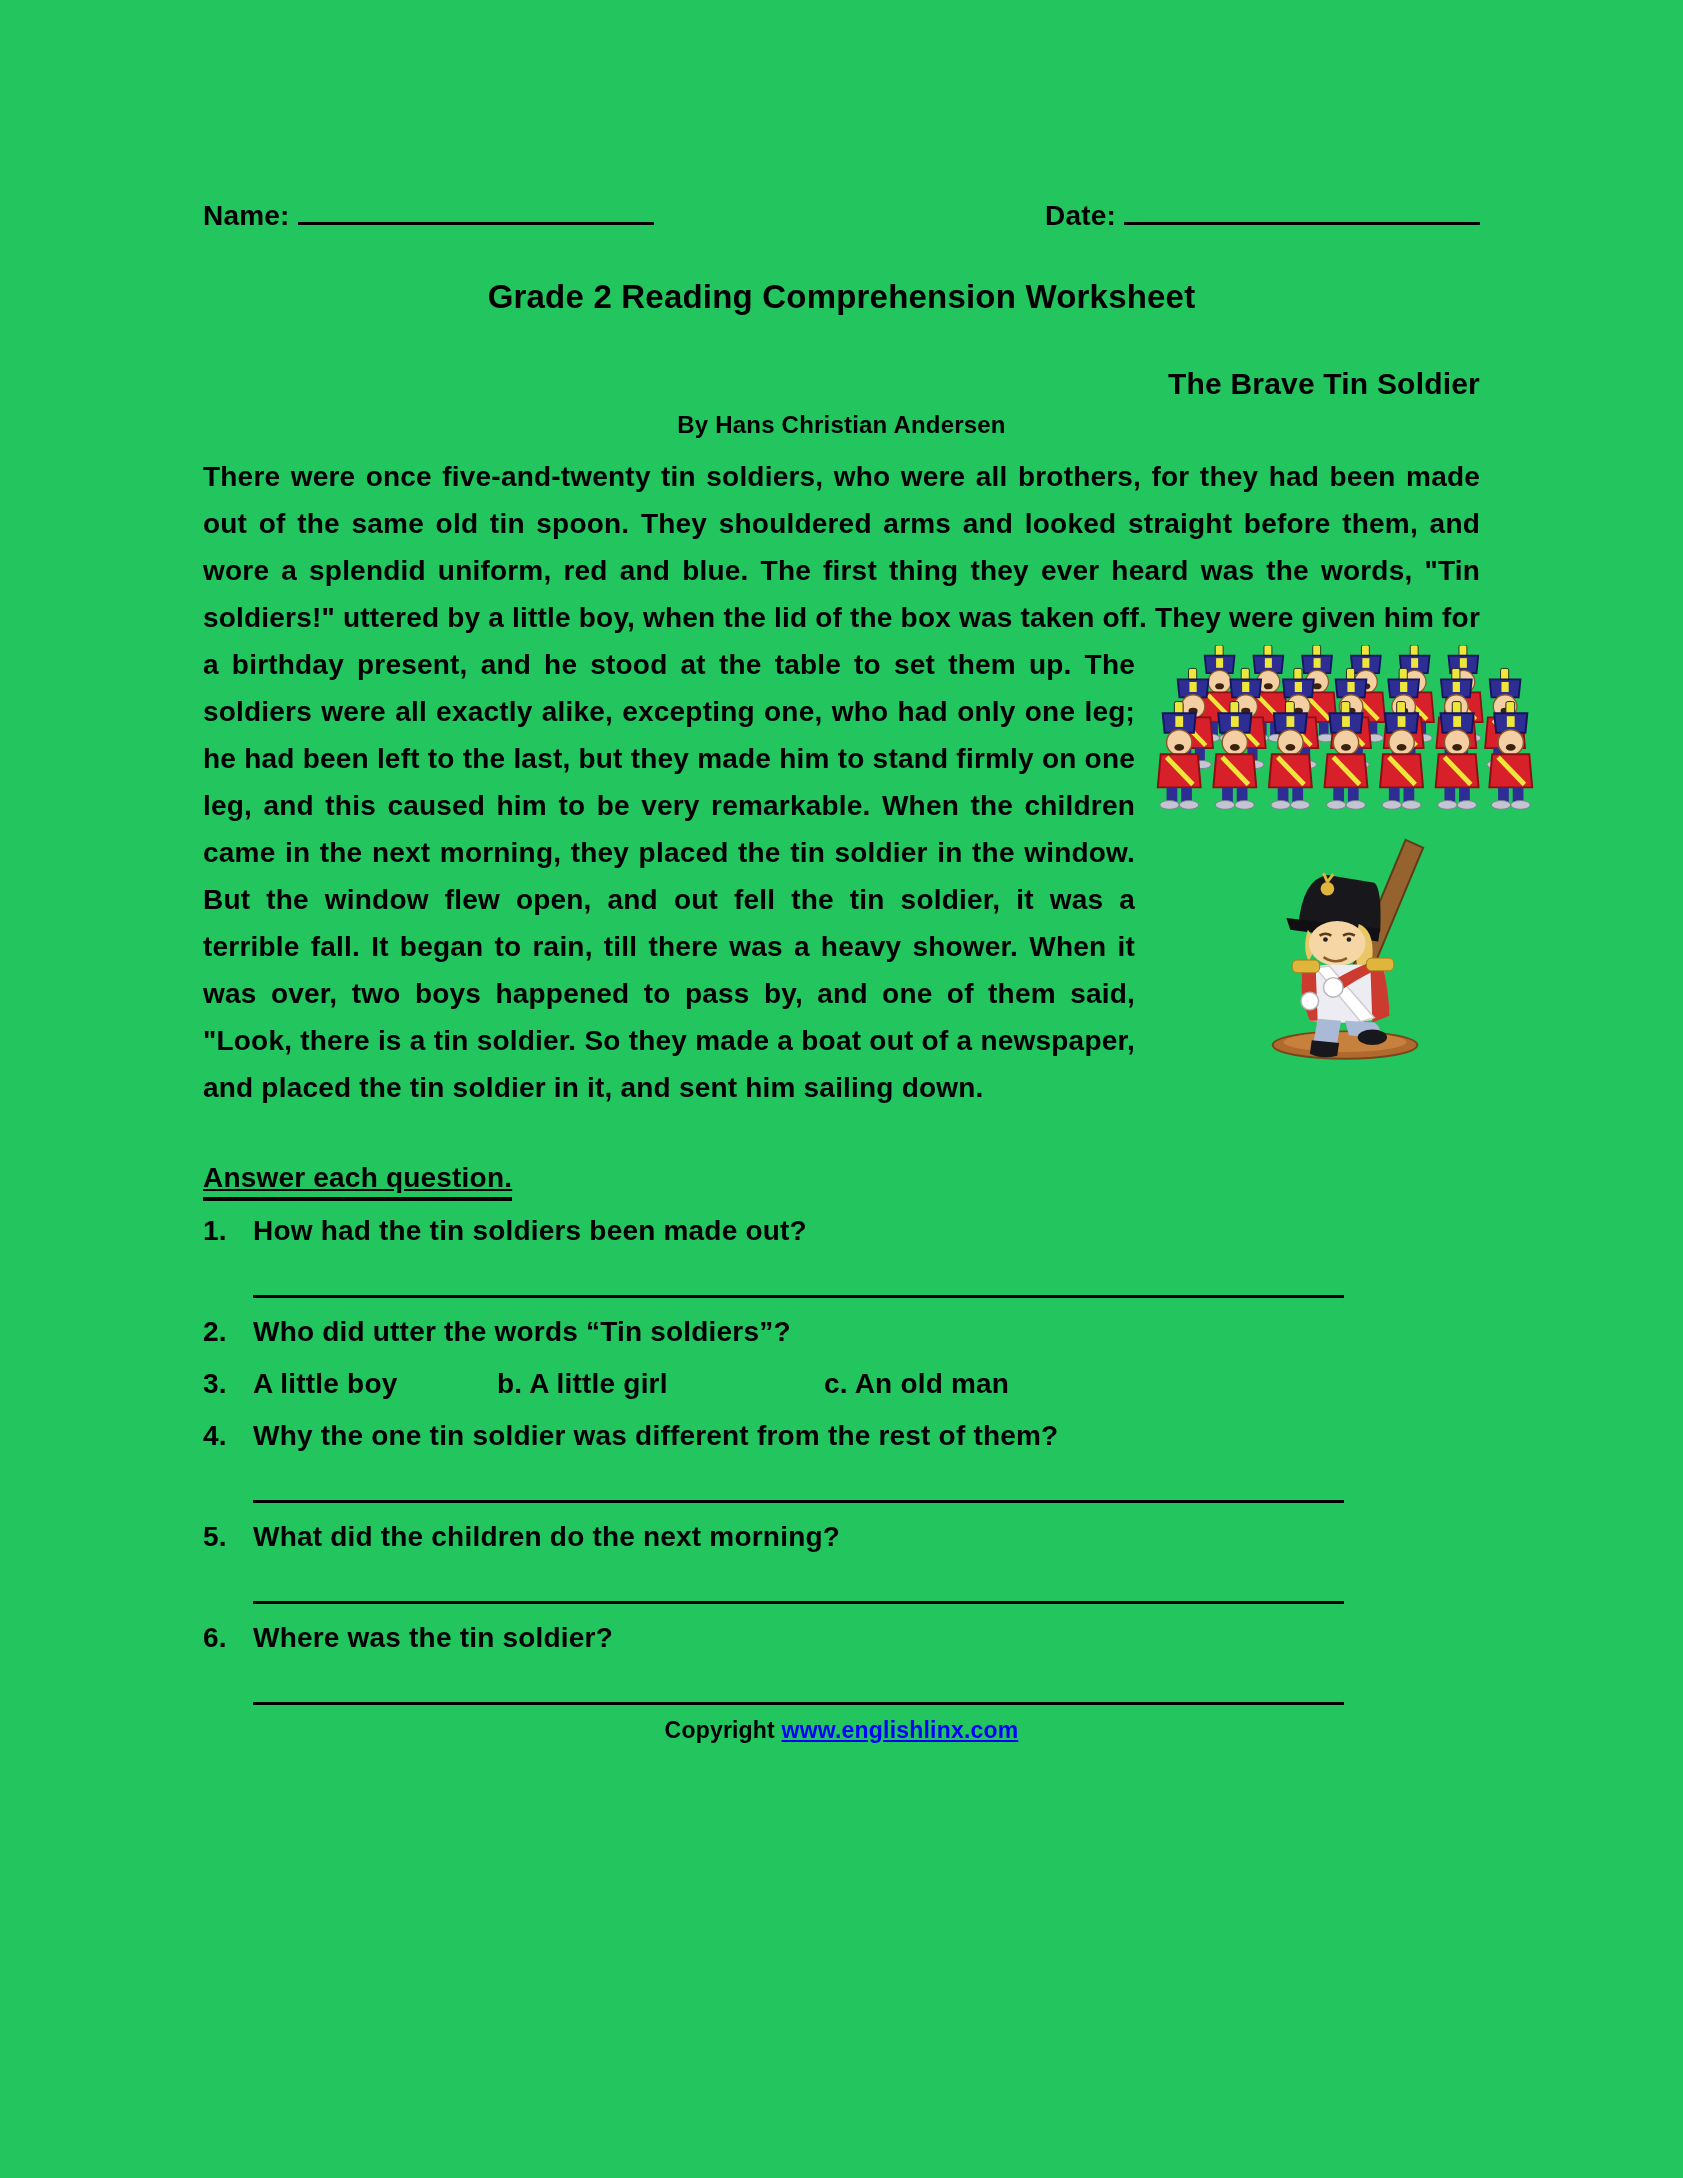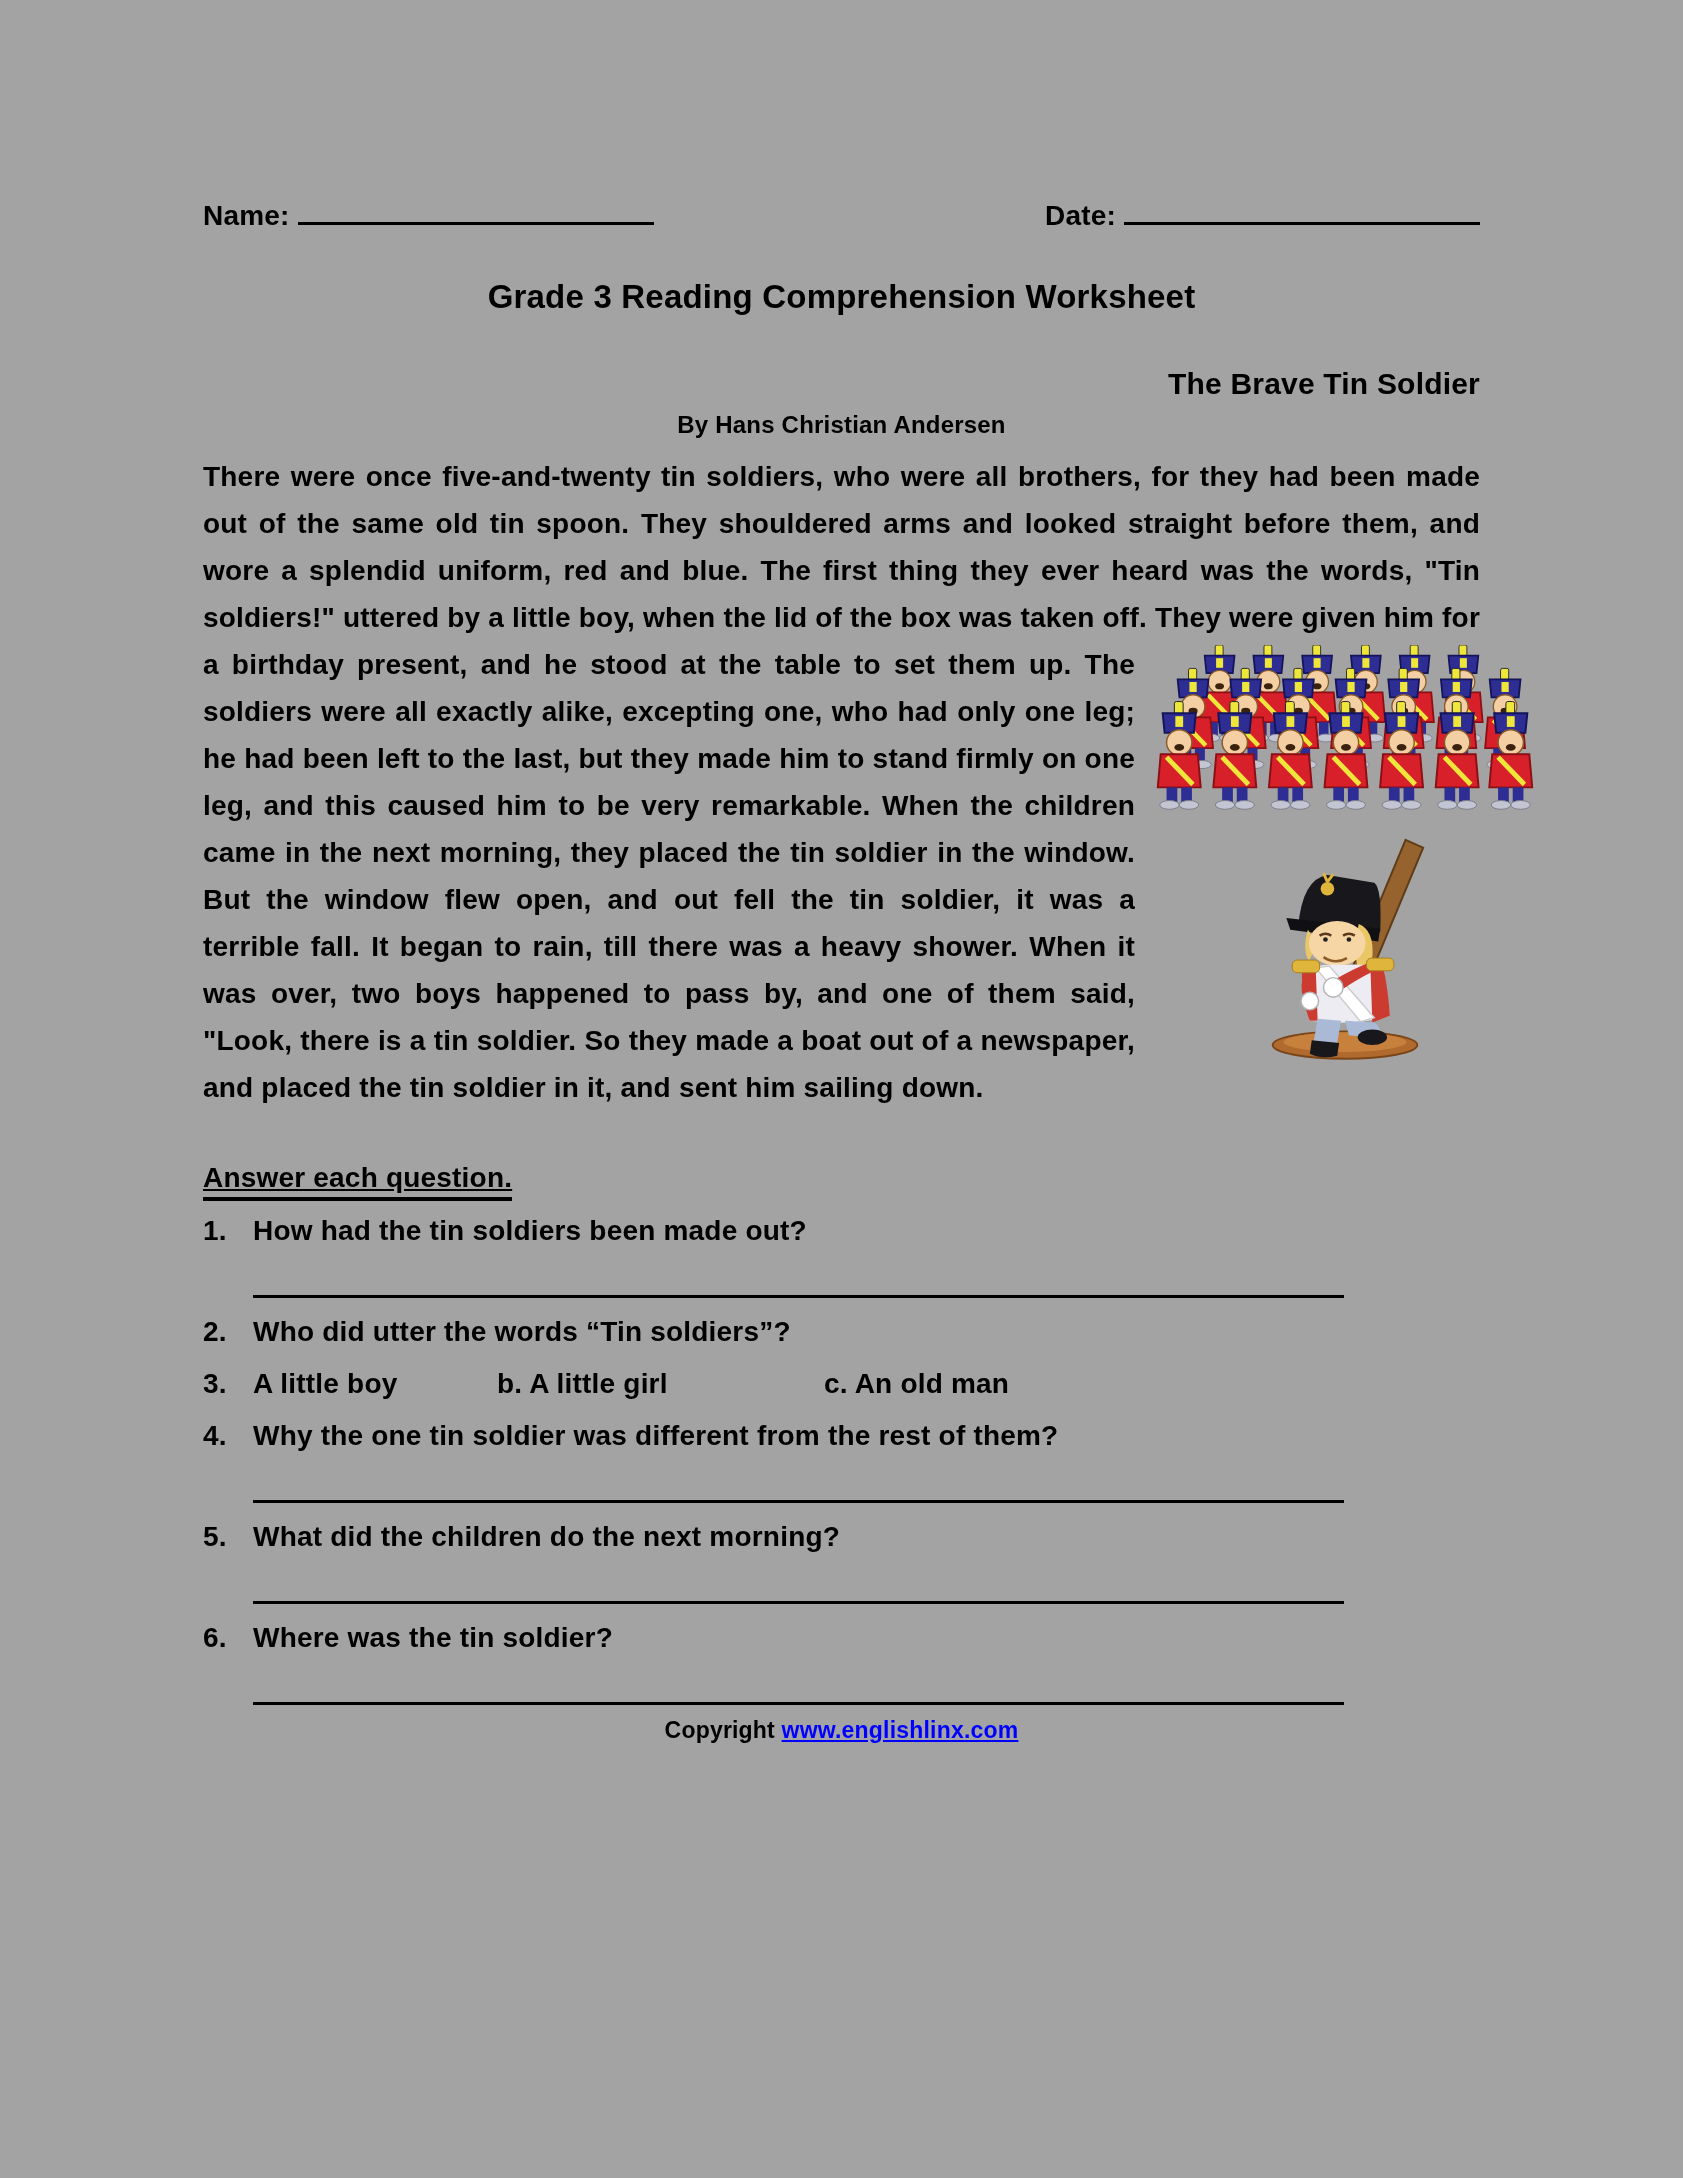--- a/index.html
+++ b/index.html
@@ -1,17 +1,17 @@
 <!DOCTYPE html>
 <html><head>
 <meta charset="utf-8">
 <style>
   html,body{margin:0;padding:0;background:#888;}
   .page{
-    width:1683px;height:2178px;background:#a3a3a3;margin:0 auto;
+    width:1683px;height:2178px;background:#22c55e;margin:0 auto;
     font-family:"Liberation Sans",sans-serif;font-weight:bold;color:#000;
     box-sizing:border-box;padding:198px 203px 0 203px;position:relative;
     letter-spacing:0.2px;
   }
   
   .header-row{display:flex;justify-content:space-between;align-items:flex-end;font-size:28px;}
   .field{white-space:nowrap;}
   .blank{display:inline-block;border-bottom:3px solid #000;width:356px;height:24px;vertical-align:baseline;margin-left:8px;}
   
   .title{text-align:center;font-size:33px;margin-top:46px;}
@@ -46,21 +46,21 @@
 
   <div class="header-row">
     <div class="field">
       <span>Name:</span><span class="blank"></span>
     </div>
     <div class="field">
       <span>Date:</span><span class="blank"></span>
     </div>
   </div>
 
-  <div class="title">Grade 3 Reading Comprehension Worksheet</div>
+  <div class="title">Grade 2 Reading Comprehension Worksheet</div>
   <div class="story-title">The Brave Tin Soldier</div>
   <div class="author">By Hans Christian Andersen</div>
 
 
   <p class="story"><span>There were once five-and-twenty tin soldiers, who were all brothers, for they had been made out of the same old tin spoon. They shouldered arms and looked straight before them, and wore a splendid uniform, red and blue. The first thing they ever heard was the words, "Tin soldiers!" uttered by a little boy, when the lid of the box was taken off. They were given him for a birthday </span><span class="story-float">
     <svg class="group-soldiers" width="388" height="186" viewBox="0 0 392 188">
       <defs>
         <g id="ts">
           <rect x="21" y="0" width="9" height="14" rx="2" fill="#efe63c" stroke="#222" stroke-width="1"></rect>
           <path d="M9 12 L43 12 L41 32 L11 32 Z" fill="#2d2d93" stroke="#14145a" stroke-width="2"></path>

